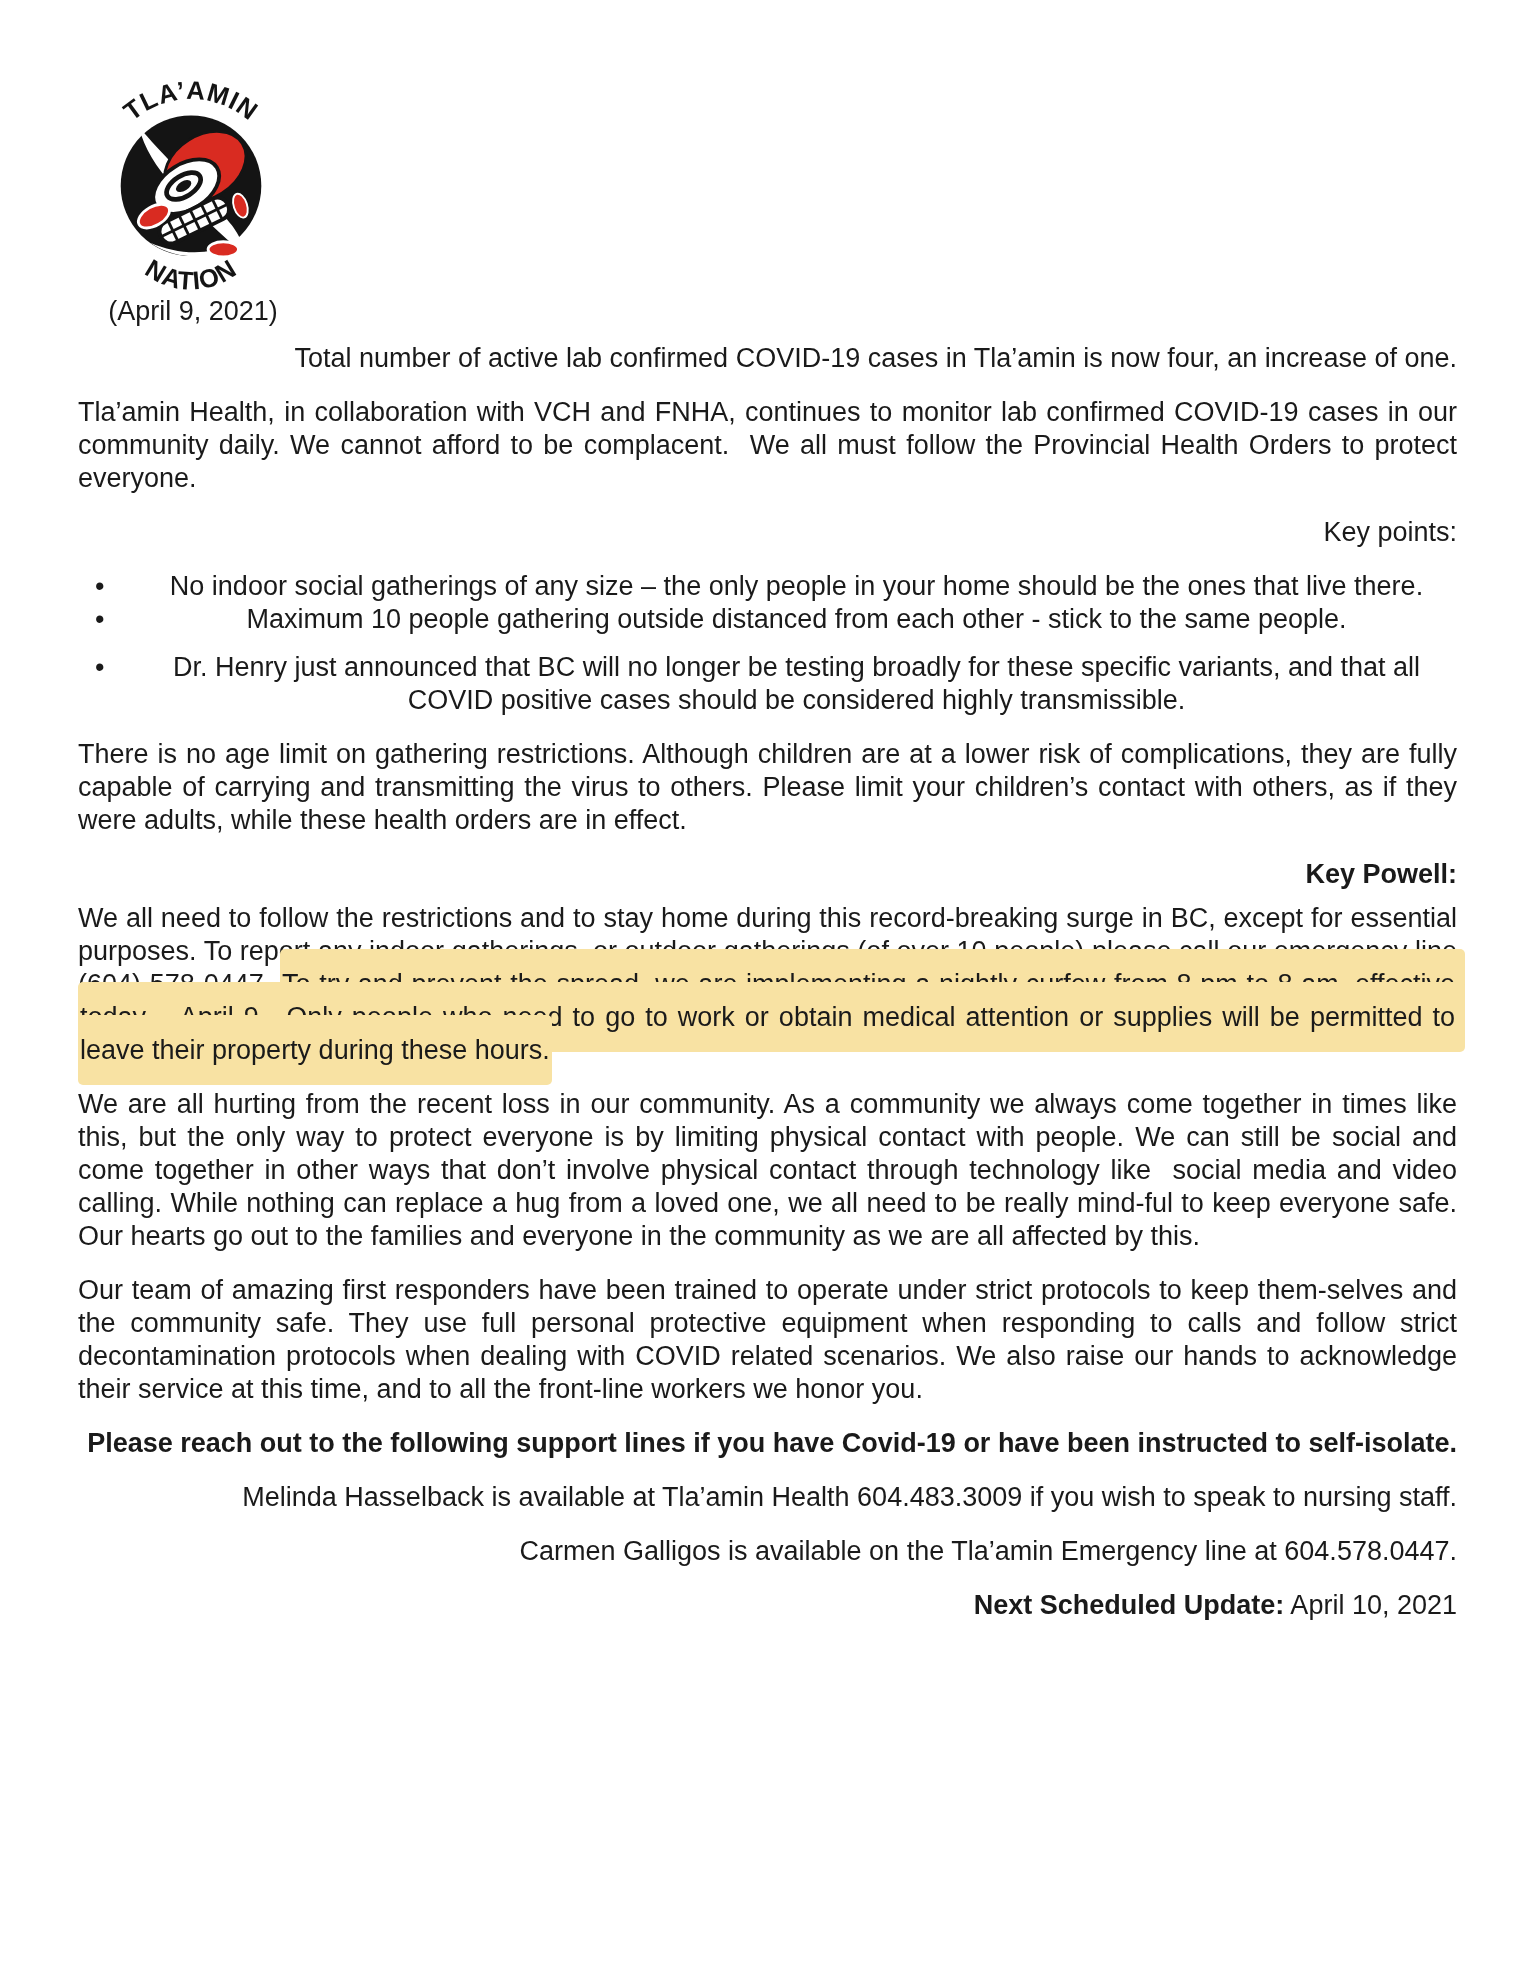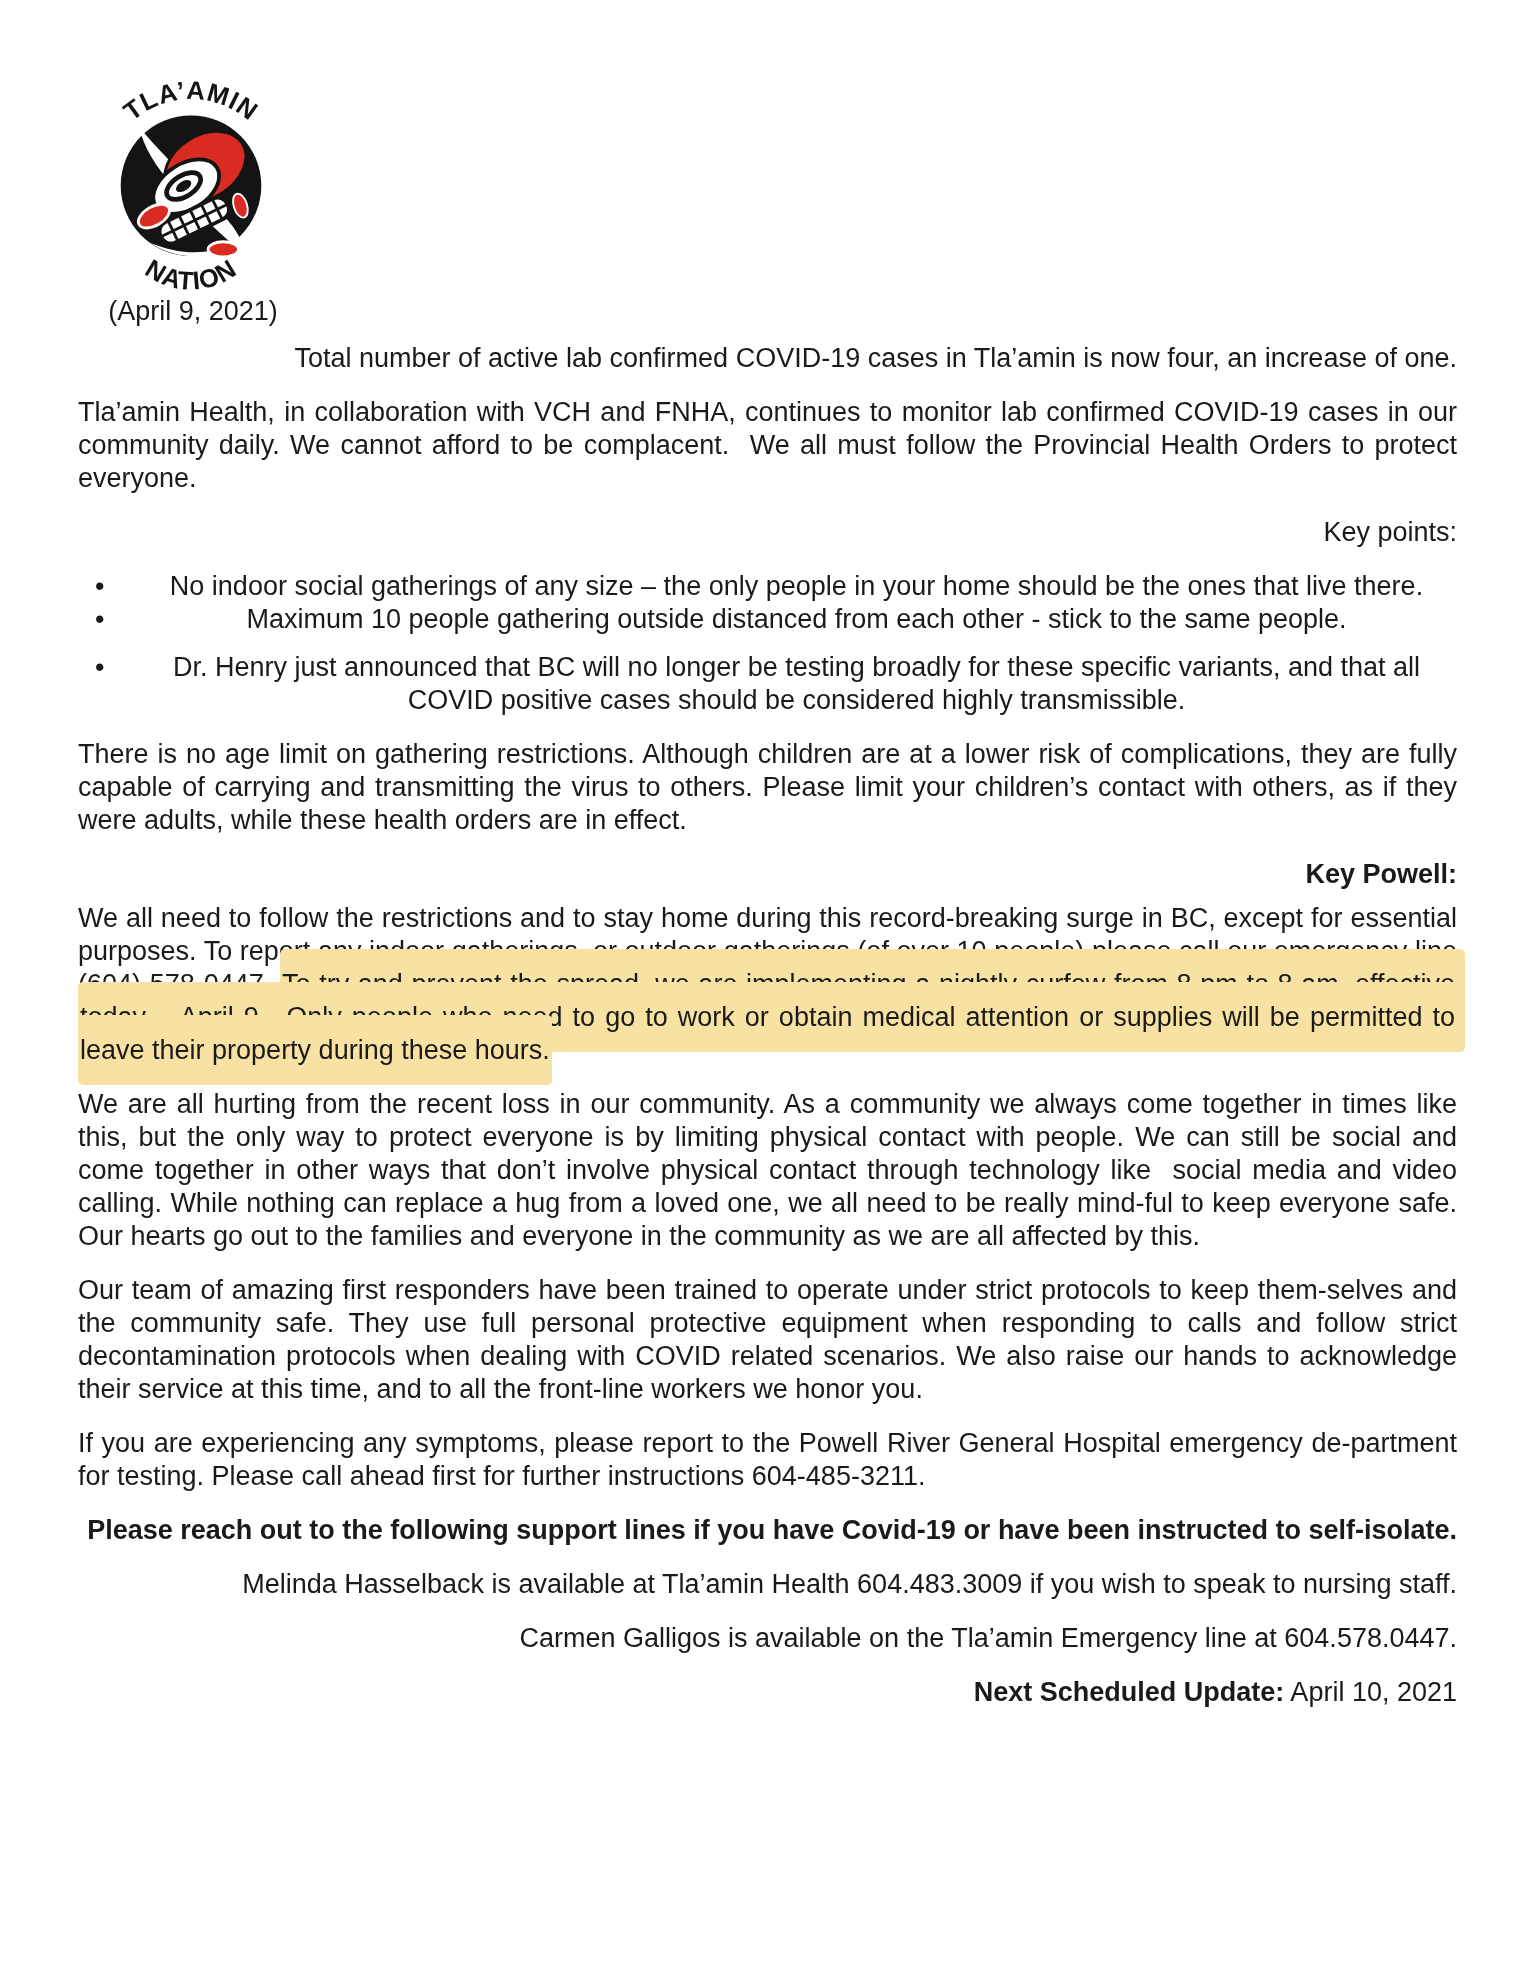--- a/index.html
+++ b/index.html
@@ -130,21 +130,20 @@
     <p>There is no age limit on gathering restrictions. Although children are at a lower risk of complications, they are fully capable of carrying and transmitting the virus to others. Please limit your children’s contact with others, as if they were adults, while these health orders are in effect.</p>
 
     <p class="left bold key-message">Key Powell:</p>
 
     <p><span>We all need to follow the restrictions and to stay home during this record-breaking surge in BC, except for essential purposes. To report any indoor gatherings, or outdoor gatherings (of over 10 people) please call our emergency line (604) 578-0447. </span><mark class="curfew">To try and prevent the spread, we are implementing a nightly curfew from 8 pm to 8 am, effective today – April 9.  Only people who need to go to work or obtain medical attention or supplies will be permitted to leave their property during these hours.</mark></p>
 
     <p>We are all hurting from the recent loss in our community. As a community we always come together in times like this, but the only way to protect everyone is by limiting physical contact with people. We can still be social and come together in other ways that don’t involve physical contact through technology like  social media and video calling. While nothing can replace a hug from a loved one, we all need to be really mind-ful to keep everyone safe. Our hearts go out to the families and everyone in the community as we are all affected by this.</p>
 
     <p>Our team of amazing first responders have been trained to operate under strict protocols to keep them-selves and the community safe. They use full personal protective equipment when responding to calls and follow strict decontamination protocols when dealing with COVID related scenarios. We also raise our hands to acknowledge their service at this time, and to all the front-line workers we honor you.</p>
 
-    <p>If you are experiencing any symptoms, please report to the Powell River General Hospital emergency de-partment for testing. Please call ahead first for further instructions 604-485-3211.</p>
 
 
     <p class="left bold">Please reach out to the following support lines if you have Covid-19 or have been instructed to self-isolate.</p>
 
     <p class="left">Melinda Hasselback is available at Tla’amin Health 604.483.3009 if you wish to speak to nursing staff.</p>
 
     <p class="left">Carmen Galligos is available on the Tla’amin Emergency line at 604.578.0447.</p>
 
     <p class="left"><span class="bold">Next Scheduled Update:</span><span> April 10, 2021</span></p>
 

